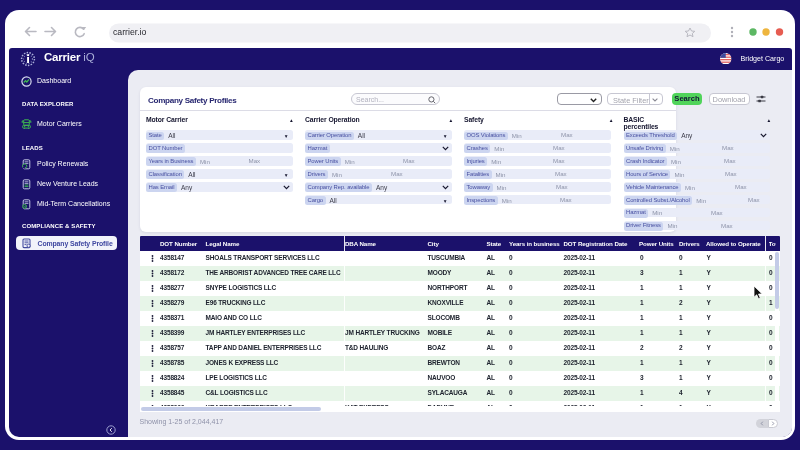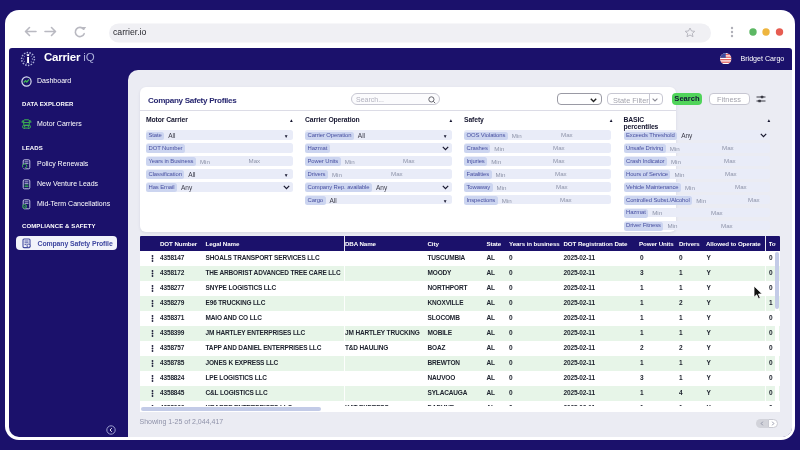--- a/index.html
+++ b/index.html
@@ -132,21 +132,21 @@
             </svg>
           </div>
 <div class="a" style="left:467px;top:6px;width:55.5px;height:12.5px;border:1px solid #c7c7d2;border-radius:4px;background:#fff">
 <span class="a" style="left:5px;top:2.4px;font-size:7.4px;color:#a3a3ad">State Filter</span>
 <span class="a" style="right:0;top:0;width:13px;height:100%;border-left:1px solid #c7c7d2"></span>
 <svg class="a" style="right:3.5px;top:4.8px" width="6" height="4" viewBox="0 0 6 4">
               <path d="M0.6 0.6 L3 3 L5.4 0.6" fill="none" stroke="#8a8a94" stroke-width="1.1"></path>
             </svg>
           </div>
 <div class="a" style="left:532px;top:6px;width:30px;height:12.5px;border-radius:4px;background:#50d45a;text-align:center;line-height:12.5px;font-size:7.6px;font-weight:bold;color:#131335">Search</div>
-<div class="a" style="left:568.5px;top:6px;width:41px;height:12.5px;border:1px solid #c7c7d2;border-radius:4px;background:#fff;text-align:center;line-height:12.5px;font-size:7.4px;color:#a3a3ad">Fitness</div>
+<div class="a" style="left:568.5px;top:6px;width:41px;height:12.5px;border:1px solid #c7c7d2;border-radius:4px;background:#fff;text-align:center;line-height:12.5px;font-size:7.4px;color:#a3a3ad">Download</div>
 <svg class="a" style="left:616px;top:7.5px" width="10" height="10" viewBox="0 0 10 10">
 <g stroke="#3a3a44" stroke-width="1">
               <path d="M0.5 3 h9 M0.5 7 h9"></path>
             </g>
             <rect x="4.8" y="1.7" width="2.5" height="2.5" rx="0.5" fill="#3a3a44"></rect>
             <rect x="2.3" y="5.7" width="2.5" height="2.5" rx="0.5" fill="#3a3a44"></rect>
           </svg>
 <div class="a" style="left:0;top:23px;width:100%;height:1px;background:#dcdce6"></div>
 <div class="fhead" style="left:6px;top:29.5px">Motor Carrier</div>
 <div class="a" style="left:149px;top:31px;font-size:4.8px;color:#14142e">▲</div>

